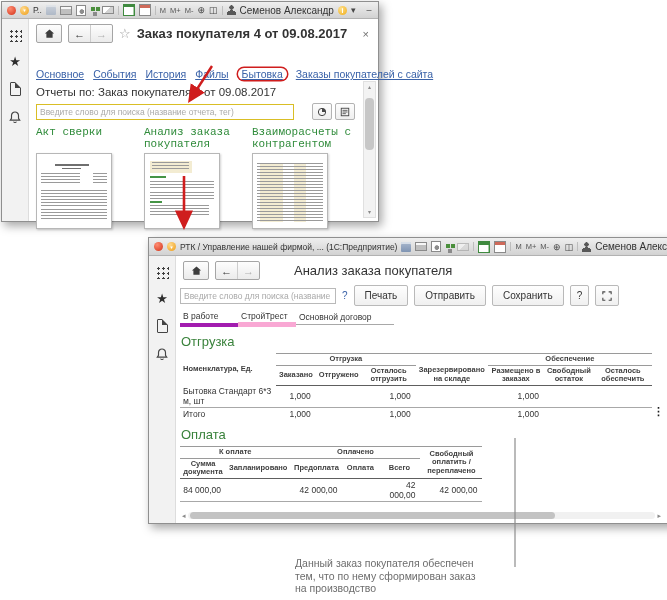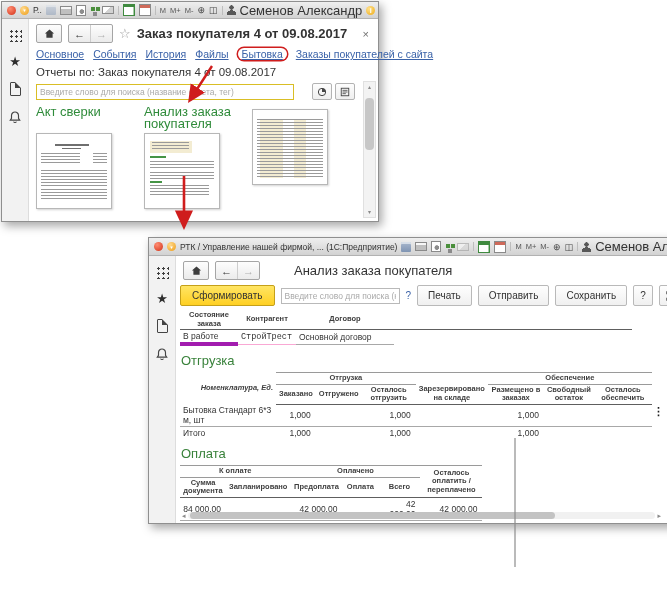--- a/index.html
+++ b/index.html
@@ -22,21 +22,21 @@
   .i-save{background:linear-gradient(#a9b8cd,#7f94b3);border-radius:1px;box-shadow:inset 0 2px 0 rgba(255,255,255,.55);}
   .i-print{border:1px solid #8a8a8a;background:linear-gradient(#f7f7f7 35%,#bfbfbf 35%);height:7px;}
   .i-preview{border:1px solid #8a8a8a;background:radial-gradient(circle at 60% 62%,#8d8d8d 2px,transparent 2.6px),#fff;height:9px;width:8px;}
   .i-tree{width:4px;height:4px;background:#4a8f3c;box-shadow:5px 0 0 #4a8f3c,2px 5px 0 #8b8b8b;margin:1px 3px 3px 1px;}
   .i-mail{border:1px solid #8a8a8a;background:linear-gradient(135deg,#fff 48%,#d2d2d2 48%);height:6px;}
   .i-table{border:1px solid #3f8a3f;background:linear-gradient(#3f8a3f 2.5px,transparent 2.5px),repeating-linear-gradient(to right,transparent 0 2.5px,#a7cba7 2.5px 3.2px),#fff;}
   .i-cal{border:1px solid #8a8a8a;background:linear-gradient(#cf6a5a 3px,#fff 3px);}
   .glyph{color:#474747;font-size:9px;line-height:10px;flex:0 0 auto;}
   .mem{font-size:7.5px;color:#555;flex:0 0 auto;}
   .i-user{width:9px;height:10px;background:radial-gradient(circle at 50% 25%,#575757 2px,transparent 2.4px),radial-gradient(5px 3.5px at 50% 88%,#575757 97%,transparent);flex:0 0 auto;}
-  .tb-user{font-size:13px;color:#333;}
+  .tb-user{font-size:10px;color:#333;}
   .i-info{width:9px;height:9px;border-radius:50%;background:radial-gradient(circle at 35% 30%,#ffe08a,#efac17);color:#fff;
           font-size:7px;font-weight:bold;display:flex;align-items:center;justify-content:center;flex:0 0 auto;}
   .wc{font-size:9px;color:#444;margin-left:3px;flex:0 0 auto;}
   .dim{opacity:.45;}
 
   .winbody{display:flex;height:calc(100% - 17px);}
   .win2 .winbody{height:calc(100% - 18px);}
   .sidebar{width:26px;background:#f2f2f2;border-right:1px solid #dddddd;display:flex;flex-direction:column;
            align-items:center;padding-top:10px;gap:14px;flex:0 0 auto;}
   .sb-grid{width:13px;height:13px;background-image:radial-gradient(#3e3e3e 1.1px,transparent 1.35px);background-size:5px 5px;}
@@ -49,33 +49,33 @@
   .btn-home{width:24px;height:17px;border:1px solid #a5a5a5;border-radius:2px;background:linear-gradient(#fdfdfd,#ebebeb);
             display:flex;align-items:center;justify-content:center;flex:0 0 auto;}
   .btn-nav{display:flex;border:1px solid #a5a5a5;border-radius:2px;background:linear-gradient(#fdfdfd,#ebebeb);flex:0 0 auto;}
   .btn-nav span{width:21px;height:17px;display:flex;align-items:center;justify-content:center;font-size:11px;color:#333;}
   .btn-nav .fwd{color:#b0b0b0;border-left:1px solid #cdcdcd;}
   .fav-star{color:#9b9b9b;font-size:13px;}
   .nav-title{font-size:13px;font-weight:bold;color:#333;white-space:nowrap;overflow:hidden;}
   .nav-close{margin-left:auto;color:#6f6f6f;font-size:11px;padding-right:2px;}
 
   
-  .tabsrow{display:flex;align-items:center;gap:9px;padding:3px 4px 4px 7px;font-size:10.5px;white-space:nowrap;}
+  .tabsrow{display:flex;align-items:center;gap:9px;padding:3px 4px 4px 7px;font-size:10.5px;white-space:nowrap;margin-top:20px;}
   .tab{color:#3a62a8;text-decoration:underline;}
   .tab.ring{box-shadow:0 0 0 1.5px #cf1d1d;border-radius:8px;padding:0 4px;text-decoration:underline;}
   .reports-title{font-size:11.5px;color:#333;padding:2px 0 3px 7px;white-space:nowrap;}
   .searchrow{display:flex;align-items:center;gap:4px;padding:2px 7px 1px 7px;}
   .search1{width:250px;height:14px;border:1px solid #d9be25;font-size:8.5px;padding:0 3px;color:#444;outline:none;}
   input::placeholder{color:#a9a9a9;}
   .mini-btn{width:18px;height:15px;border:1px solid #b3b3b3;border-radius:2px;background:linear-gradient(#fdfdfd,#efefef);
             display:flex;align-items:center;justify-content:center;}
   .mini-btns{margin-left:auto;display:flex;gap:3px;margin-right:16px;}
   .cards{display:flex;gap:7px;padding:5px 0 0 7px;}
   .card{width:101px;}
-  .card-title{color:#2f8b3a;font-size:13px;line-height:12px;min-height:24px;}
+  .card-title{color:#2f8b3a;font-size:11px;line-height:12px;min-height:24px;font-family:Liberation Mono, monospace;}
   .thumb{width:74px;height:74px;border:1px solid #b7b7b7;background:#fff;box-shadow:1px 1px 2px rgba(0,0,0,.18);
          position:relative;margin-top:3px;overflow:hidden;}
   .tl{position:absolute;background:repeating-linear-gradient(to bottom,#9a9a9a 0,#9a9a9a 1px,transparent 1px,transparent 3px);}
   .tl-dark{position:absolute;background:#6f6f6f;}
   .tl-green{position:absolute;background:#459445;}
   .tl-beige{position:absolute;background:#f3ecd2;}
   .vscroll1{position:absolute;right:2px;top:62px;bottom:3px;width:11px;background:#f3f3f3;border:1px solid #e0e0e0;}
   .vthumb1{position:absolute;left:1px;right:1px;top:16px;height:52px;background:#c7c7c7;border-radius:4px;}
   .sArr{position:absolute;left:0;right:0;text-align:center;font-size:6px;color:#8a8a8a;line-height:8px;}
 
@@ -217,20 +217,21 @@
               <span class="tl-beige" style="left:7%;top:9%;width:56%;height:12px;"></span>
               <span class="tl" style="left:9%;top:11%;width:50%;height:9px;"></span>
               <span class="tl-green" style="left:7%;top:30%;width:22%;height:2px;"></span>
               <span class="tl" style="left:7%;top:37%;width:86%;height:9px;"></span>
               <span class="tl" style="left:7%;top:51%;width:86%;height:7px;"></span>
               <span class="tl-green" style="left:7%;top:63%;width:16%;height:2px;"></span>
               <span class="tl" style="left:7%;top:69%;width:80%;height:10px;"></span>
             </div>
           </div>
           <div class="card">
+            <div class="card-title">Взаиморасчеты с контрагентом</div>
             <div class="thumb">
               <span class="tl-beige" style="left:10%;top:12%;width:30%;height:80%;"></span>
               <span class="tl-beige" style="left:56%;top:12%;width:16%;height:80%;"></span>
               <span class="tl" style="left:5%;top:12%;width:90%;height:78%;"></span>
             </div>
           </div>
         </div>
         <div class="vscroll1">
           <span class="sArr" style="top:1px;">▴</span>
           <span class="vthumb1"></span>
@@ -285,21 +286,20 @@
               </svg>
           </span>
           <span class="btn-nav">
             <span>←</span>
             <span class="fwd">→</span>
           </span>
           <span class="nav-title" style="margin-left:28px;font-weight:normal;font-size:13px;">Анализ заказа покупателя</span>
           <span class="nav-close">×</span>
         </div>
         <div class="toolbar2">
-          <span class="btn-gen">Сформировать</span>
           <input class="search2" placeholder="Введите слово для поиска (название товар..." style="">
           <span class="qlink">?</span>
           <span class="btn2">Печать</span>
           <span class="btn2">Отправить</span>
           <span class="btn2">Сохранить</span>
           <span class="btn2 btn-sq">?</span>
           <span class="btn2 btn-sq">
             <svg width="10" height="10" viewBox="0 0 12 12">
               <path d="M1 4V1h3M8 1h3v3M11 8v3H8M4 11H1V8" fill="none" stroke="#474747" stroke-width="1.3"></path>
             </svg>
@@ -308,29 +308,23 @@
         <div class="report">
 
           <table class="rt" style="width:452px;">
             <colgroup>
                 <col style="width:58px;">
                 <col style="width:58px;">
                 <col style="width:98px;">
                 <col>
               </colgroup>
             <tbody>
-                <tr class="hdrline">
-              <th>Состояние заказа</th>
-              <th>Контрагент</th>
-              <th>Договор</th>
-              <th></th>
-            </tr>
             <tr>
               <td class="rowline-c" style="border-bottom:4px solid #a21caf;">В работе</td>
-              <td style="border-bottom:1px solid #f9a8d4;font-family:Liberation Mono, monospace;">СтройТрест</td>
+              <td style="border-bottom:5px solid #f9a8d4;">СтройТрест</td>
               <td style="border-bottom:1px solid #a8a8a8;">Основной договор</td>
               <td></td>
             </tr>
           </tbody>
             </table>
 
           <div class="sect">Отгрузка</div>
 
           <table class="rt">
             <colgroup>
@@ -338,21 +332,21 @@
                 <col style="width:38px;">
                 <col style="width:44px;">
                 <col style="width:54px;">
               <col style="width:64px;">
                 <col style="width:56px;">
                 <col style="width:44px;">
                 <col style="width:58px;">
             </colgroup>
             <tbody>
                 <tr>
-              <th rowspan="2" style="text-align:right;font-style:italic;">Номенклатура, Ед.</th>
+              <th rowspan="2" style="text-align:left;">Номенклатура, Ед.</th>
               <th colspan="3" class="grp grp-lab">Отгрузка</th>
               <th class="grp"></th>
               <th colspan="3" class="grp grp-lab">Обеспечение</th>
             </tr>
             <tr class="hdrline">
               <th>Заказано</th>
               <th>Отгружено</th>
               <th>Осталось отгрузить</th>
               <th>Зарезервировано на складе</th>
               <th>Размещено в заказах</th>
@@ -390,21 +384,21 @@
                 <col style="width:62px;">
                 <col style="width:52px;">
                 <col style="width:36px;">
               <col style="width:42px;">
                 <col style="width:62px;">
             </colgroup>
             <tbody>
                 <tr>
               <th colspan="2" class="grp grp-lab">К оплате</th>
               <th colspan="3" class="grp grp-lab">Оплачено</th>
-              <th rowspan="2" class="grp" style="border-bottom:1.5px solid #5e5e5e;">Осталось оплатить / переплачено</th>
+              <th rowspan="2" class="grp" style="border-bottom:1.5px solid #5e5e5e;">Свободный оплатить / переплачено</th>
             </tr>
             <tr class="hdrline">
               <th>Сумма документа</th>
               <th>Запланировано</th>
               <th>Предоплата</th>
               <th>Оплата</th>
               <th>Всего</th>
             </tr>
             <tr class="rowline">
               <td class="num">84 000,00</td>
@@ -428,20 +422,21 @@
             <span class="htrack">
                 <span class="hthumb"></span>
               </span>
             <span class="hArr">▸</span>
           </div>
         </div>
       </div>
     </div>
   </div>
 
+  <div class="annotation">Данный заказ покупателя обеспечен тем, что по нему сформирован заказ на производство</div>
 
   <svg class="overlay">
     <defs>
       <marker id="arrR" markerWidth="9" markerHeight="8" refX="6" refY="3.5" orient="auto">
         <path d="M0,0 L7.5,3.5 L0,7 Z" fill="#cf1d1d"></path>
       </marker>
     </defs>
     <path d="M212,66 L190,100" stroke="#cf1d1d" stroke-width="2.4" fill="none" marker-end="url(#arrR)"></path>
     <path d="M184,176 L184,226" stroke="#cf1d1d" stroke-width="2.6" fill="none" marker-end="url(#arrR)"></path>
     <path d="M515,438 L515,567" stroke="#8c8c8c" stroke-width="1.2" fill="none"></path>

